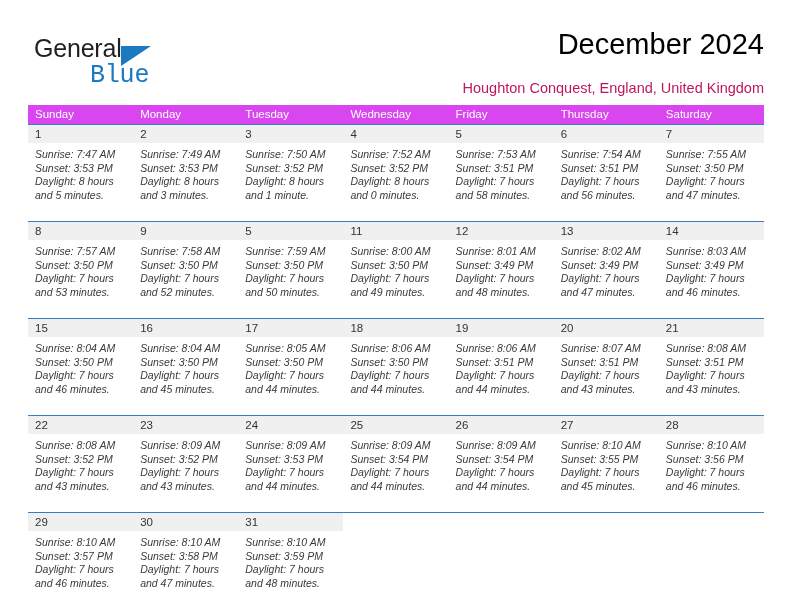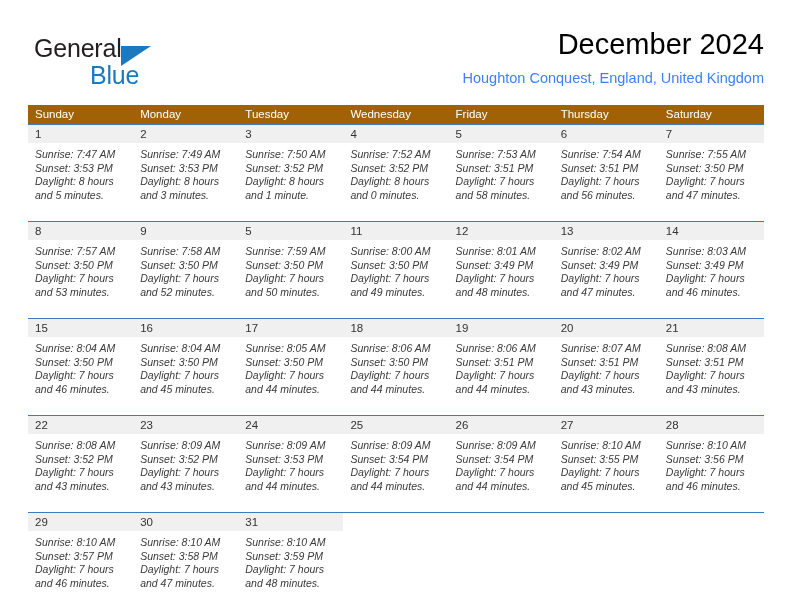--- a/index.html
+++ b/index.html
@@ -54,54 +54,54 @@
     border-left: 30px solid #1b79bf;
     border-bottom: 20px solid transparent;
   }
   .brand-blue {
     position: absolute;
     left: 62px;
     top: 27px;
     font-size: 25px;
     letter-spacing: -0.2px;
     color: #1b79bf;
-    font-family: Liberation Sans, sans-serif;
+    font-family: Liberation Mono, monospace;
   }
 
   .title-block {
     position: absolute;
     right: 0;
     top: 0;
     text-align: right;
   }
   .cal-title {
     font-size: 29px;
     color: #000000;
     line-height: 36px;
     white-space: nowrap;
   }
   .cal-subtitle {
-    margin-top: 7px;
+    margin-top: 17px;
     font-size: 14.5px;
-    color: #3b82f6;
+    color: #be185d;
     line-height: 18px;
     white-space: nowrap;
   }
 
   
   .calendar {
     position: absolute;
     left: 28px;
     top: 105px;
     width: 736px;
   }
   .weekdays {
     display: flex;
     width: 100%;
-    background: #a16207;
+    background: #d946ef;
     height: 19px;
   }
   .weekday {
     flex: 1 1 0;
     color: #ffffff;
     font-size: 11.5px;
     line-height: 19px;
     padding-left: 7px;
     box-sizing: border-box;
     white-space: nowrap;

